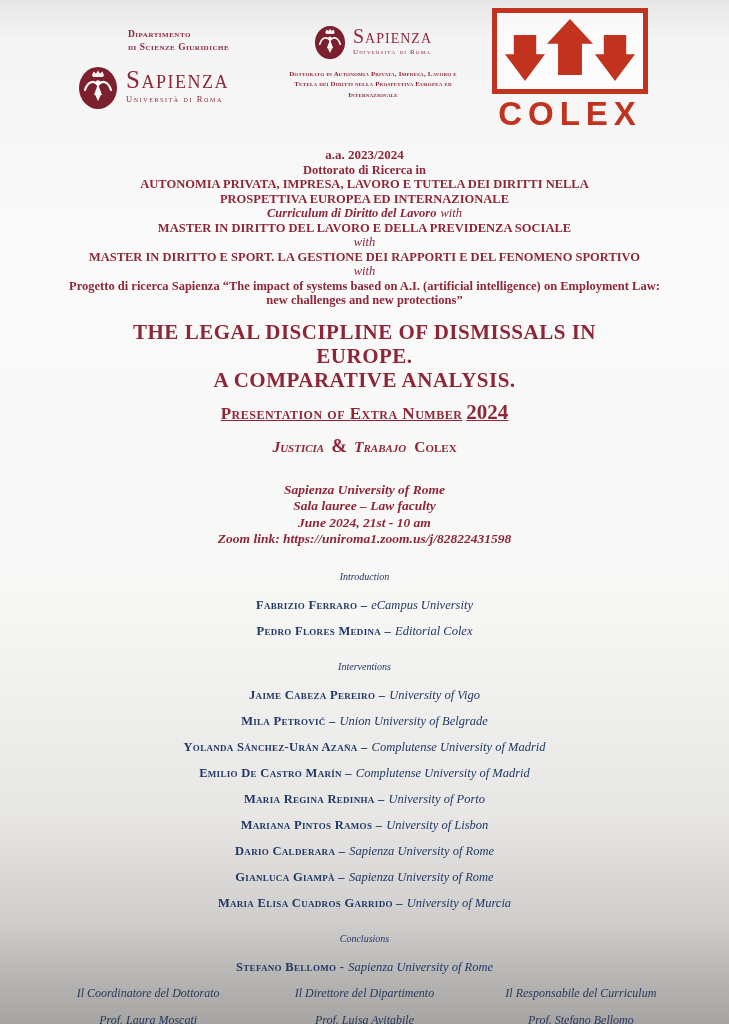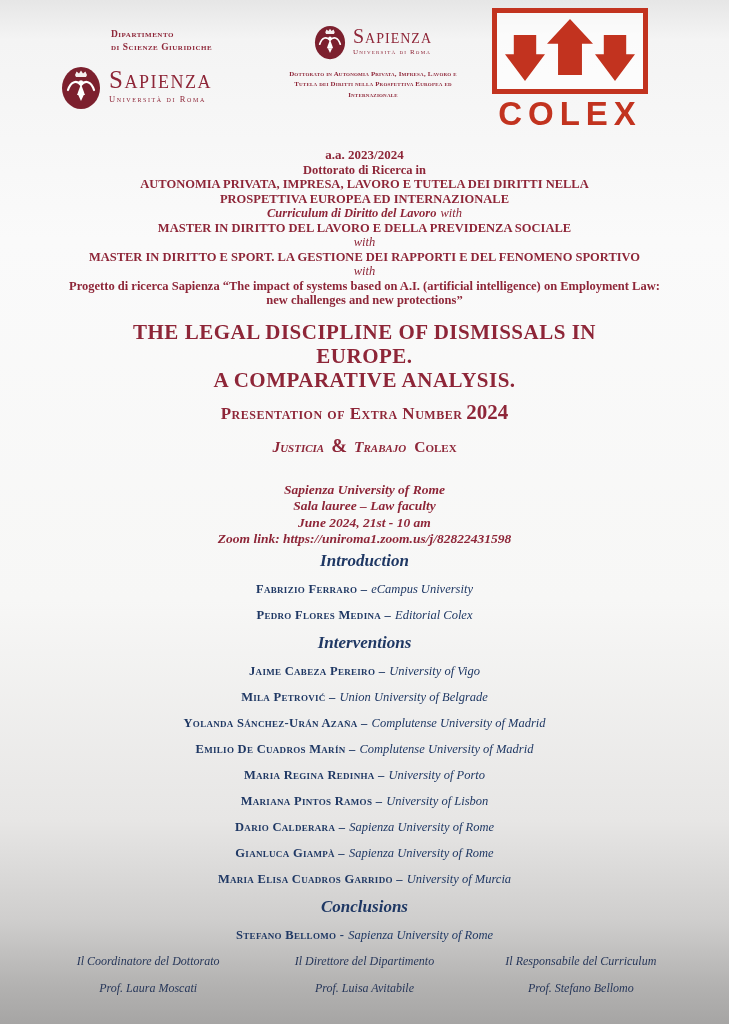--- a/index.html
+++ b/index.html
@@ -8,21 +8,21 @@
     width:729px;height:1024px;
     margin:0 auto;
     overflow:hidden;
     font-family:"Liberation Serif","DejaVu Serif",serif;
     background:linear-gradient(180deg,
       #e6e6e6 0px,#f4f4f4 40px,#fafafa 240px,#f7f7f6 600px,
       #e7e6e5 820px,#cfcecd 920px,#b3b2b1 985px,#a6a5a4 1024px);
   }
   
   .header{position:relative;height:126px;padding-top:14px;}
-  .logo-left{position:absolute;left:61px;top:28px;}
+  .logo-left{position:absolute;left:78px;top:28px;}
   .dept{font-size:9.5px;font-weight:bold;font-variant:small-caps;
         letter-spacing:.5px;color:#8e2638;line-height:1.35;margin-left:50px;}
   .sap-row{display:flex;align-items:center;gap:8px;margin-top:8px;}
   .sap-name{font-size:25px;font-variant:small-caps;color:#8e2638;
             letter-spacing:1.5px;line-height:1;}
   .sap-sub{font-size:8.5px;font-variant:small-caps;color:#8e2638;
            letter-spacing:1.6px;margin-top:2px;}
   .logo-center{position:absolute;left:283px;top:22px;width:180px;text-align:center;}
   .logo-center .sap-row{justify-content:center;gap:7px;margin-top:0;}
   .sap-name-sm{font-size:20px;font-variant:small-caps;color:#8e2638;
@@ -49,35 +49,35 @@
   .program-block{margin-top:8px;text-align:center;}
   .pb{color:#8e2638;font-weight:bold;font-size:12.5px;line-height:14.5px;}
   .pb-aa{font-size:13px;}
   .pb-with{font-style:italic;font-weight:normal;margin-left:4px;}
   .pb-withline{font-style:italic;font-weight:normal;}
   .pb-curriculum{font-style:italic;}
   
   .title-block{margin-top:12px;text-align:center;}
   .title-line{color:#8e2638;font-weight:bold;
               font-size:21px;line-height:24px;letter-spacing:.5px;}
-  .pres-line{margin-top:8px;color:#8e2638;}
+  .pres-line{margin-top:8px;color:#8e2638;text-decoration:underline;}
   .pres-text{font-variant:small-caps;font-weight:bold;font-size:17px;letter-spacing:.5px;}
   .pres-year{font-weight:bold;font-size:21px;margin-left:4px;}
   .just-line{margin-top:10px;color:#8e2638;}
   .just-it{font-variant:small-caps;font-style:italic;font-weight:bold;font-size:15.5px;}
   .just-amp{font-weight:bold;font-size:19px;margin:0 3px;}
   .just-up{font-variant:small-caps;font-weight:bold;font-size:15.5px;margin-left:4px;}
   
   .venue-block{margin-top:25px;text-align:center;}
   .venue-line{color:#8e2638;font-weight:bold;font-style:italic;
               font-size:13.5px;line-height:16.5px;}
   
   .sections{text-align:center;}
-  .sec-heading{color:#1f3864;font-weight:bold;font-style:italic;
-               font-size:17px;margin-top:4px;line-height:18px;}
+  .sec-heading{color:#1f3864;font-weight:normal;font-style:italic;
+               font-size:10px;margin-top:20px;line-height:18px;}
   .speaker{color:#1f3864;font-size:12.5px;line-height:14px;margin:12px 0;}
   .sp-name{font-weight:bold;font-variant:small-caps;letter-spacing:.3px;}
   .sp-aff{font-style:italic;margin-left:4px;}
   
   .footer{display:flex;justify-content:space-between;padding:0 40px;margin-top:4px;}
   .f-col{flex:1;text-align:center;color:#27375a;font-style:italic;font-size:12px;}
   .f-role{line-height:14px;}
   .f-prof{margin-top:13px;line-height:14px;}
 </style>
 </head>
@@ -200,21 +200,21 @@
 
           <div class="speaker">
             <span class="sp-name">Mila Petrović –</span><span class="sp-aff">Union University of Belgrade</span>
           </div>
 
           <div class="speaker">
             <span class="sp-name">Yolanda Sánchez-Urán Azaña –</span><span class="sp-aff">Complutense University of Madrid</span>
           </div>
 
           <div class="speaker">
-            <span class="sp-name">Emilio De Cuadros Marín –</span><span class="sp-aff">Complutense University of Madrid</span>
+            <span class="sp-name">Emilio De Castro Marín –</span><span class="sp-aff">Complutense University of Madrid</span>
           </div>
 
           <div class="speaker">
             <span class="sp-name">Maria Regina Redinha –</span><span class="sp-aff">University of Porto</span>
           </div>
 
           <div class="speaker">
             <span class="sp-name">Mariana Pintos Ramos –</span><span class="sp-aff">University of Lisbon</span>
           </div>
 

